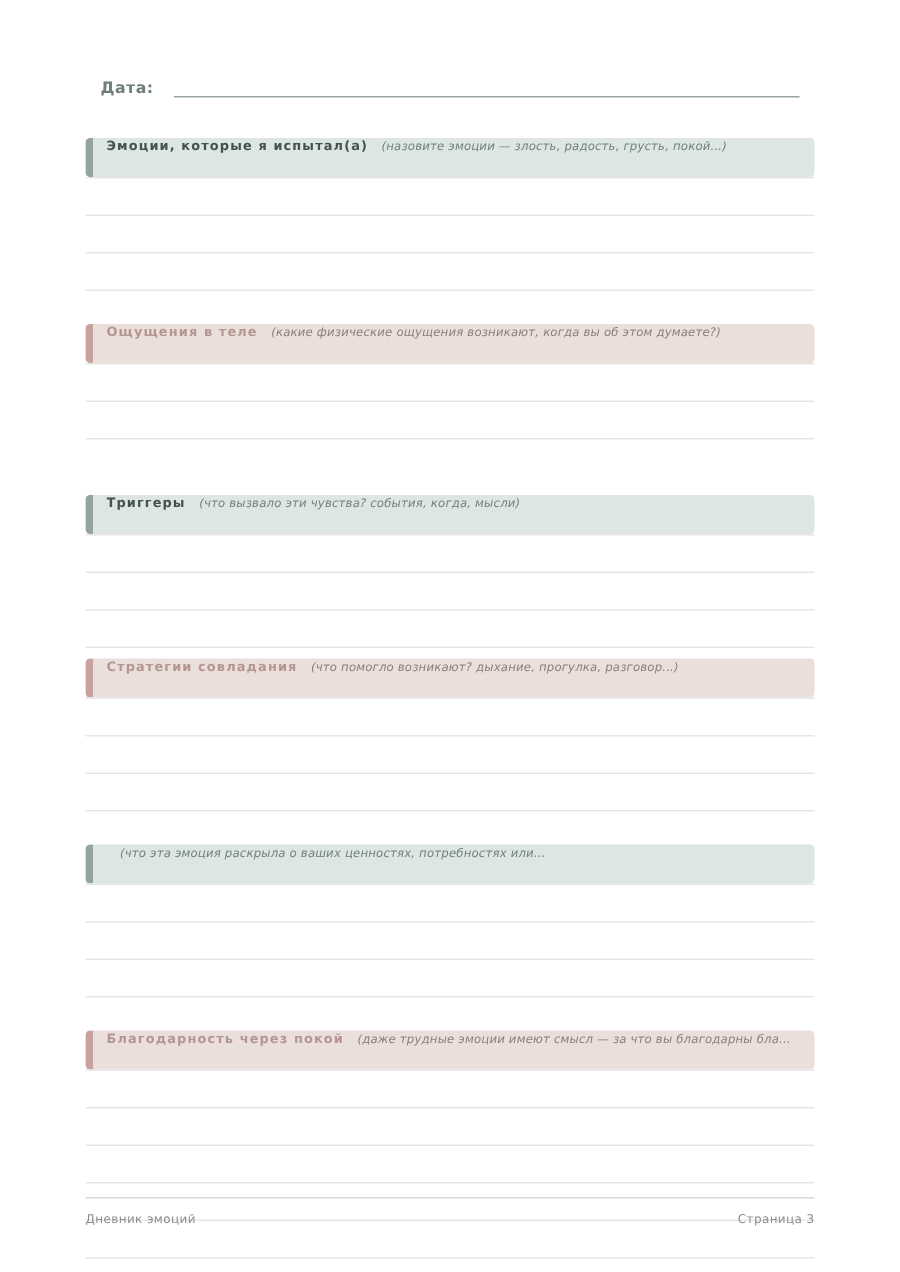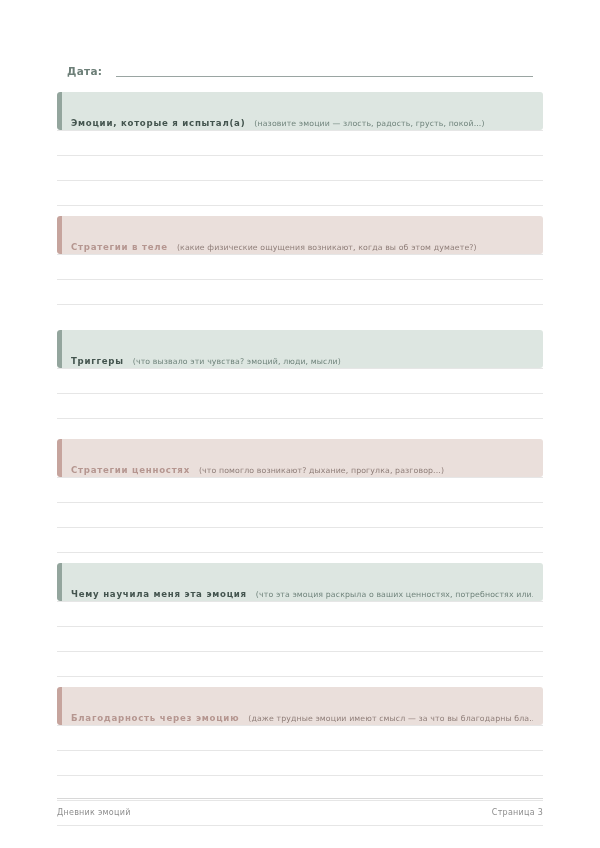--- a/index.html
+++ b/index.html
@@ -18,21 +18,21 @@
     height: 848px;
     background: #ffffff;
     overflow: hidden;
     box-sizing: border-box;
   }
 
   
   .date-row {
     position: absolute;
     left: 67px;
-    top: 60px;
+    top: 48px;
     width: 466px;
     height: 20px;
     display: flex;
     align-items: flex-end;
   }
   .date-label {
     font-size: 10.5px;
     font-weight: 700;
     color: #6d7f78;
     letter-spacing: 0.3px;
@@ -49,24 +49,24 @@
   }
 
   
   .section {
     position: absolute;
     left: 57px;
     width: 486px;
   }
   .bar {
     position: relative;
-    height: 38px;
+    height: 26px;
     border-radius: 3px;
     display: flex;
-    align-items: flex-end;
+    align-items: flex-start;
     box-sizing: border-box;
     padding-left: 14px;
     padding-right: 10px;
     overflow: hidden;
   }
   .bar::before {
     content: "";
     position: absolute;
     left: 0;
     top: 0;
@@ -83,20 +83,21 @@
   }
   .sec-title {
     font-size: 8.6px;
     font-weight: 700;
     letter-spacing: 0.75px;
     line-height: 12px;
     flex: 0 0 auto;
   }
   .sec-hint {
     font-size: 7.8px;
+    font-style: italic;
     letter-spacing: 0.12px;
     line-height: 12px;
     margin-left: 9px;
     overflow: hidden;
     text-overflow: clip;
     flex: 1 1 auto;
     min-width: 0;
   }
 
   
@@ -169,72 +170,71 @@
         </div>
         <div class="lines">
           <div class="rule first"></div>
           <div class="rule"></div>
           <div class="rule"></div>
         </div>
       </div>
       <div class="section sec-rose" style="top: 216px;">
         <div class="bar">
           <div class="bar-inner">
-            <span class="sec-title">Стратегии в теле</span>
+            <span class="sec-title">Ощущения в теле</span>
             <span class="sec-hint">(какие физические ощущения возникают, когда вы об этом думаете?)</span>
           </div>
         </div>
         <div class="lines">
           <div class="rule first"></div>
           <div class="rule"></div>
         </div>
       </div>
       <div class="section sec-green" style="top: 330px;">
         <div class="bar">
           <div class="bar-inner">
             <span class="sec-title">Триггеры</span>
-            <span class="sec-hint">(что вызвало эти чувства? эмоций, люди, мысли)</span>
+            <span class="sec-hint">(что вызвало эти чувства? события, когда, мысли)</span>
           </div>
         </div>
         <div class="lines">
           <div class="rule first"></div>
           <div class="rule"></div>
           <div class="rule"></div>
         </div>
       </div>
       <div class="section sec-rose" style="top: 439px;">
         <div class="bar">
           <div class="bar-inner">
-            <span class="sec-title">Стратегии ценностях</span>
+            <span class="sec-title">Стратегии совладания</span>
             <span class="sec-hint">(что помогло возникают? дыхание, прогулка, разговор...)</span>
           </div>
         </div>
         <div class="lines">
           <div class="rule first"></div>
           <div class="rule"></div>
           <div class="rule"></div>
         </div>
       </div>
       <div class="section sec-green" style="top: 563px;">
         <div class="bar">
           <div class="bar-inner">
-            <span class="sec-title">Чему научила меня эта эмоция</span>
             <span class="sec-hint">(что эта эмоция раскрыла о ваших ценностях, потребностях или...</span>
           </div>
         </div>
         <div class="lines">
           <div class="rule first"></div>
           <div class="rule"></div>
           <div class="rule"></div>
         </div>
       </div>
       <div class="section sec-rose" style="top: 687px;">
         <div class="bar">
           <div class="bar-inner">
-            <span class="sec-title">Благодарность через эмоцию</span>
+            <span class="sec-title">Благодарность через покой</span>
             <span class="sec-hint">(даже трудные эмоции имеют смысл — за что вы благодарны бла...</span>
           </div>
         </div>
         <div class="lines">
           <div class="rule first"></div>
           <div class="rule"></div>
           <div class="rule"></div>
           <div class="rule"></div>
           <div class="rule"></div>
         </div>

